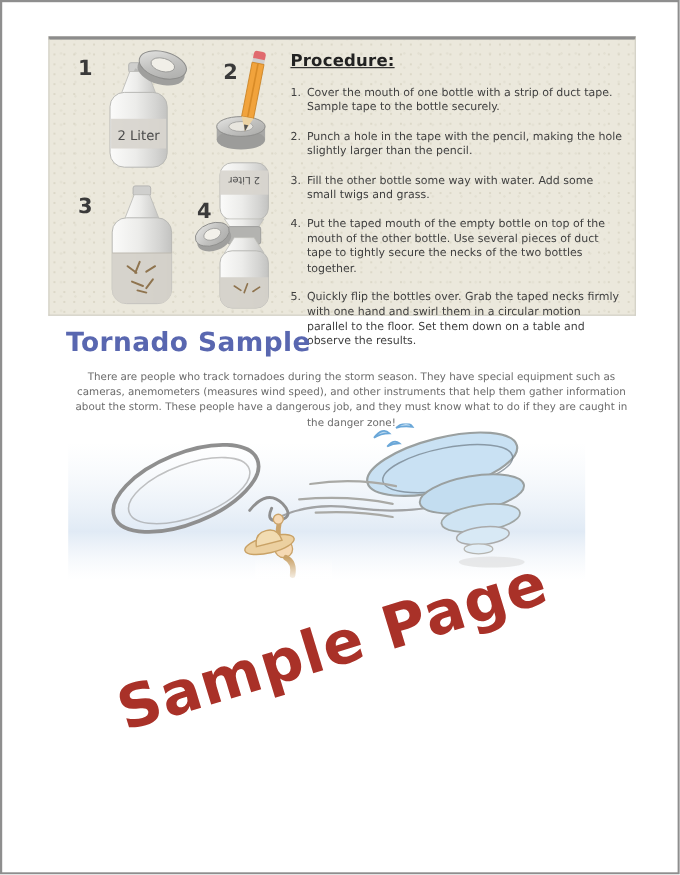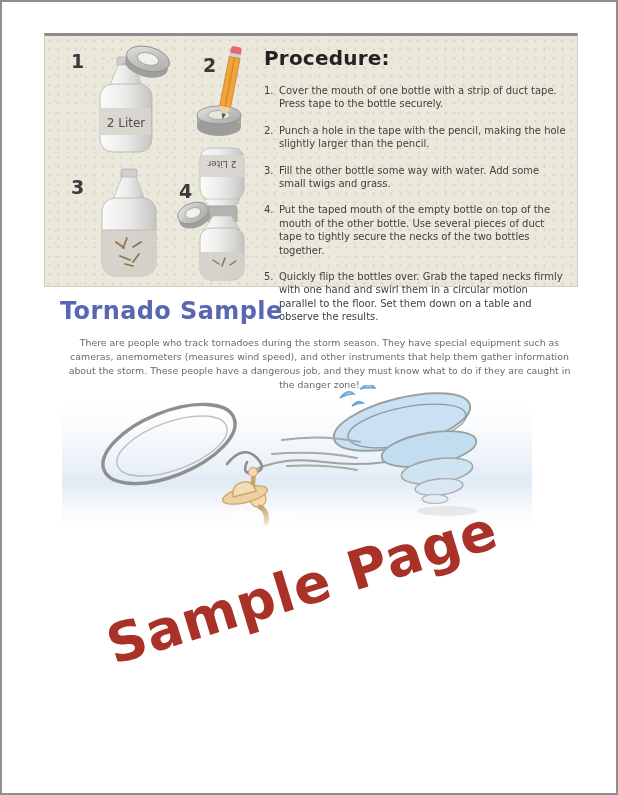--- a/index.html
+++ b/index.html
@@ -23,22 +23,22 @@
       radial-gradient(#e3e0d2 1px, transparent 1.3px);
     background-size:9px 9px,13px 13px;
     background-position:0 0,4px 6px;
   }
   .figures-svg{position:absolute;left:0;top:0;}
   .procedure-text{
     position:absolute;left:219px;top:10px;width:304px;
     color:#3f3f3f;
   }
   .procedure-title{
-    font-size:20px;font-weight:bold;color:#222;
-    margin:0 0 14px 0;letter-spacing:.2px;
+    font-size:15px;font-weight:bold;color:#222;
+    margin:0 0 14px 0;letter-spacing:.2px;text-decoration:underline;
   }
   .procedure-steps{list-style:none;margin:0;padding:0;}
   .procedure-steps li{
     display:flex;margin:0 0 13px 0;
     font-size:10px;line-height:13.4px;color:#3f3f3f;
   }
   .procedure-steps .step-num{width:15px;flex:0 0 15px;}
   .procedure-steps .step-text{flex:1;}
   
   .article-title{
@@ -154,21 +154,21 @@
           <ellipse cx="192" cy="211" rx="8" ry="5" fill="#f3f1ea" stroke="#9b9b99" stroke-width="0.7"></ellipse>
         </g>
       </g>
     </svg>
 
     <div class="procedure-text">
       <h2 class="procedure-title">Procedure:</h2>
       <ol class="procedure-steps">
         <li>
           <span class="step-num">1.</span>
-          <span class="step-text">Cover the mouth of one bottle with a strip of duct tape. Press tape to the bottle securely.</span>
+          <span class="step-text">Cover the mouth of one bottle with a strip of duct tape. Sample tape to the bottle securely.</span>
         </li>
         <li>
           <span class="step-num">2.</span>
           <span class="step-text">Punch a hole in the tape with the pencil, making the hole slightly larger than the pencil.</span>
         </li>
         <li>
           <span class="step-num">3.</span>
           <span class="step-text">Fill the other bottle some way with water. Add some small twigs and grass.</span>
         </li>
         <li>

